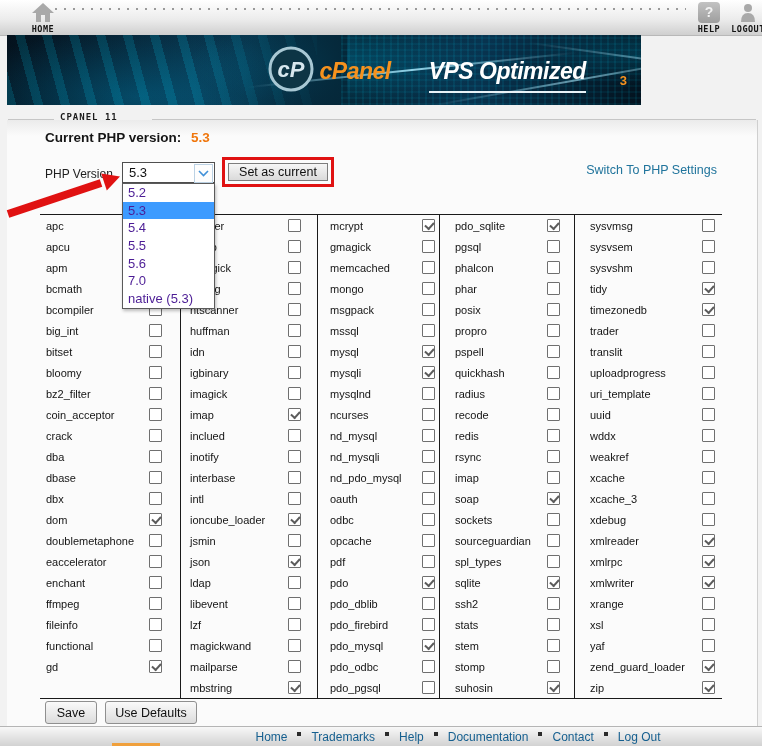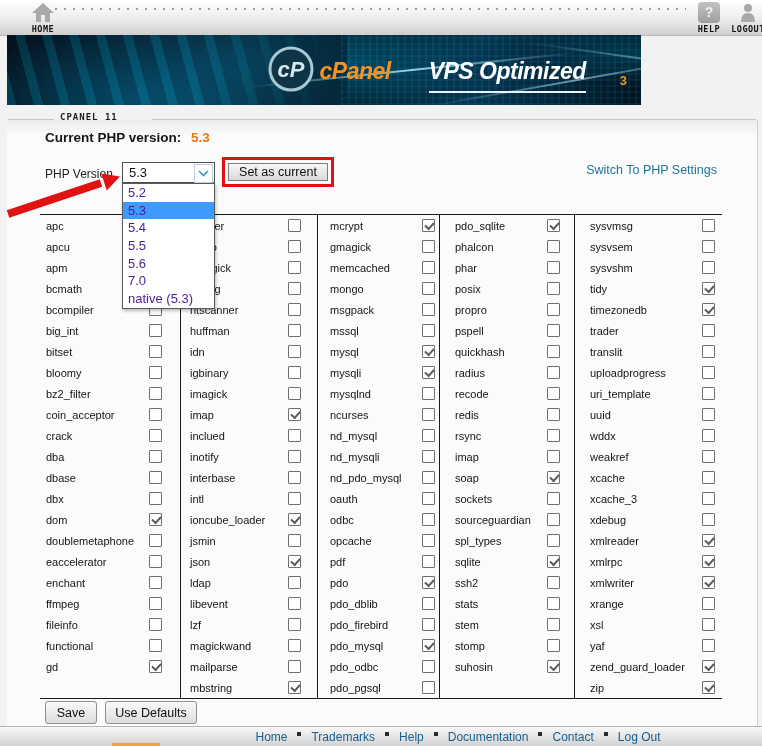--- a/index.html
+++ b/index.html
@@ -489,20 +489,24 @@
           <span class="ext-name">pdo_pgsql</span>
           <span class="cb"></span>
         </div>
       </div>
       <div class="ext-col">
         <div class="ext-row">
           <span class="ext-name">pdo_sqlite</span>
           <span class="cb checked"></span>
         </div>
         <div class="ext-row">
+          <span class="ext-name">pgsql</span>
+          <span class="cb"></span>
+        </div>
+        <div class="ext-row">
           <span class="ext-name">phalcon</span>
           <span class="cb"></span>
         </div>
         <div class="ext-row">
           <span class="ext-name">phar</span>
           <span class="cb"></span>
         </div>
         <div class="ext-row">
           <span class="ext-name">posix</span>
           <span class="cb"></span>

